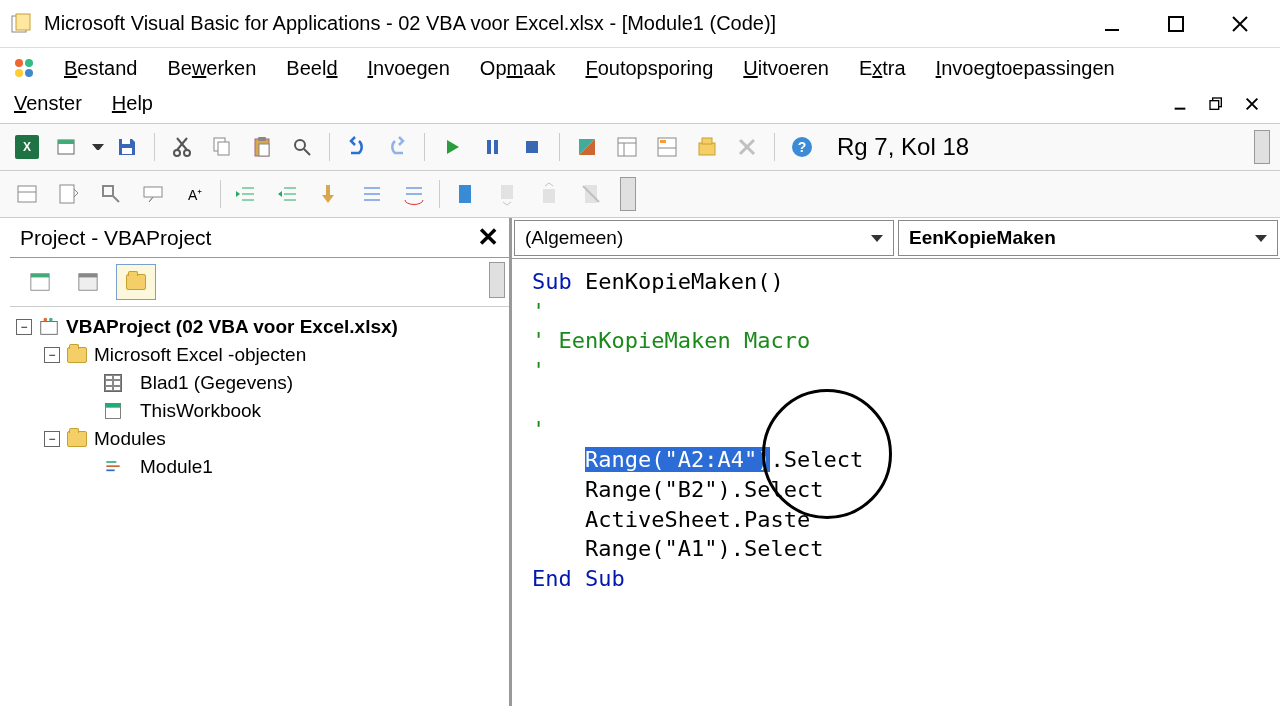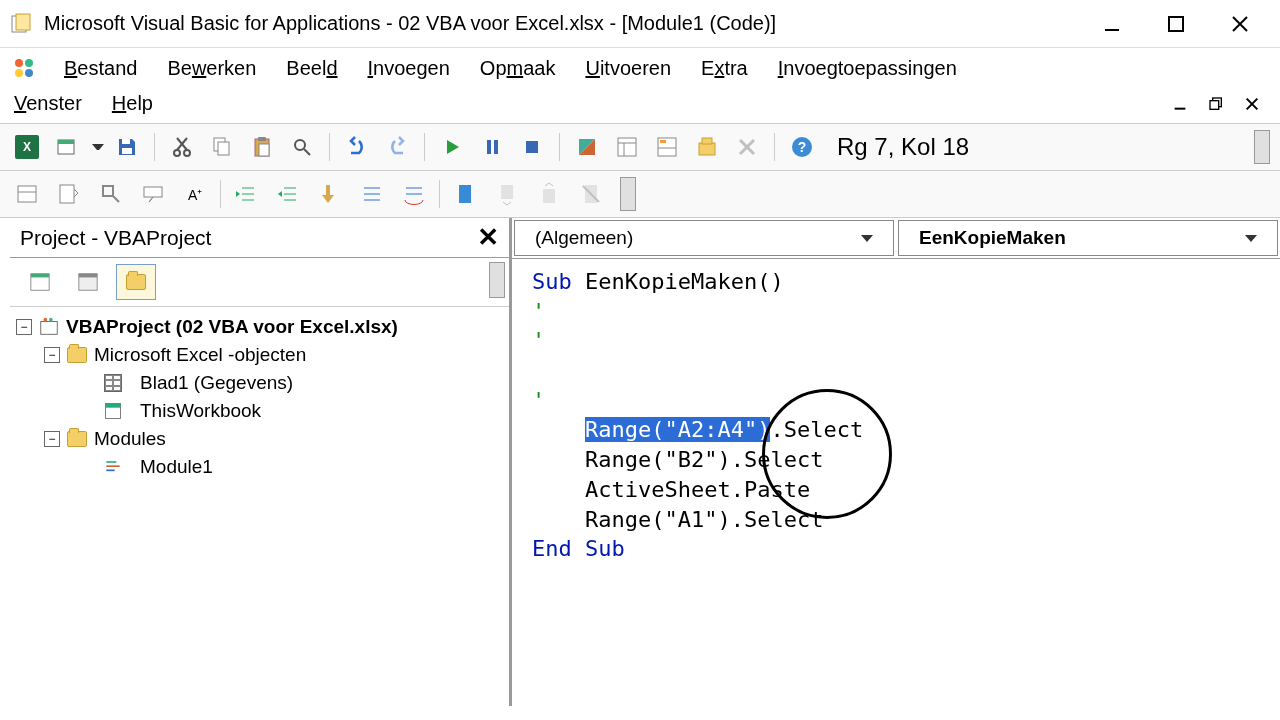--- a/index.html
+++ b/index.html
@@ -40,21 +40,21 @@
 .tree { padding: 6px 6px; font-size: 19px; overflow: auto; flex: 1; }
 .tree-row { display: flex; align-items: center; gap: 6px; padding: 3px 0; white-space: nowrap; }
 .tree-indent-1 { padding-left: 28px; }
 .tree-indent-3 { padding-left: 86px; gap: 16px; }
 .toggle-box { width: 16px; height: 16px; border: 1px solid #666; display: flex; align-items: center; justify-content: center; font-size: 12px; line-height: 1; background: #fff; cursor: pointer; }
 .tree-icon { width: 22px; height: 22px; display: flex; align-items: center; justify-content: center; }
 .tree-label { cursor: pointer; }
 
 .code-pane { flex: 1; display: flex; flex-direction: column; border-left: 2px solid #999; }
 .code-dropdowns { display: flex; border-bottom: 1px solid #999; }
-.code-dd { flex: 1; height: 36px; border: 1px solid #888; margin: 2px; display: flex; align-items: center; padding: 0 20px; font-size: 19px; background: #fff; cursor: pointer; }
+.code-dd { flex: 1; height: 36px; border: 1px solid #888; margin: 2px; display: flex; align-items: center; padding: 0 10px; font-size: 19px; background: #fff; cursor: pointer; }
 .code-dd .dd-arrow { margin-left: auto; border-left: 6px solid transparent; border-right: 6px solid transparent; border-top: 7px solid #333; }
 
 .code-editor { flex: 1; padding: 8px 20px; font-family: Consolas, monospace; font-size: 22px; line-height: 1.35; position: relative; overflow: hidden; background: #fff; }
 .kw { color: #0018b0; }
 .cmt { color: #1a8a1a; }
 .sel { background: #2b6cd6; color: #fff; }
 .code-line { white-space: pre; }
 
 .lens { position: absolute; width: 130px; height: 130px; border: 3px solid #000; border-radius: 50%; pointer-events: none; }
 
@@ -105,20 +105,21 @@
         <circle cx="17" cy="7" r="4" fill="#3b8"></circle>
         <circle cx="7" cy="17" r="4" fill="#fc3"></circle>
         <circle cx="17" cy="17" r="4" fill="#48c"></circle>
       </svg>
   </div>
   <div class="menu-item"><span class="ul">B</span><span>estand</span></div>
   <div class="menu-item">Be<span class="ul">w</span>erken</div>
   <div class="menu-item">Beel<span class="ul">d</span></div>
   <div class="menu-item"><span class="ul">I</span>nvoegen</div>
   <div class="menu-item">Op<span class="ul">m</span>aak</div>
+  <div class="menu-item"><span class="ul">F</span>outopsporing</div>
   <div class="menu-item"><span class="ul">U</span>itvoeren</div>
   <div class="menu-item">E<span class="ul">x</span>tra</div>
   <div class="menu-item"><span class="ul">I</span>nvoegtoepassingen</div>
 </div>
 <div class="menubar" style="padding-top:0;">
   <div class="menu-item"><span class="ul">V</span>enster</div>
   <div class="menu-item"><span class="ul">H</span>elp</div>
   <div class="mdi-controls">
     <div class="win-btn" style="width:24px;height:24px">
         <svg width="16" height="16" viewBox="0 0 24 24">
@@ -442,20 +443,21 @@
         <div class="dd-arrow"></div>
       </div>
       <div class="code-dd">
         <span style="font-weight:bold">EenKopieMaken</span>
         <div class="dd-arrow"></div>
       </div>
     </div>
     <div class="code-editor">
       <div class="code-line"><span class="kw">Sub </span><span>EenKopieMaken()</span></div>
       <div class="code-line cmt">'</div>
+      <div class="code-line cmt">' EenKopieMaken Macro</div>
       <div class="code-line cmt">'</div>
       <div class="code-line">&nbsp;</div>
       <div class="code-line cmt">'</div>
       <div class="code-line">    <span class="sel">Range("A2:A4")</span><span>.Select</span></div>
       <div class="code-line">    <span>Range("B2").Select</span></div>
       <div class="code-line">    <span>ActiveSheet.Paste</span></div>
       <div class="code-line">    <span>Range("A1").Select</span></div>
       <div class="code-line"><span class="kw">End Sub</span></div>
 
       <div class="lens" style="left:250px; top:130px;"></div>

